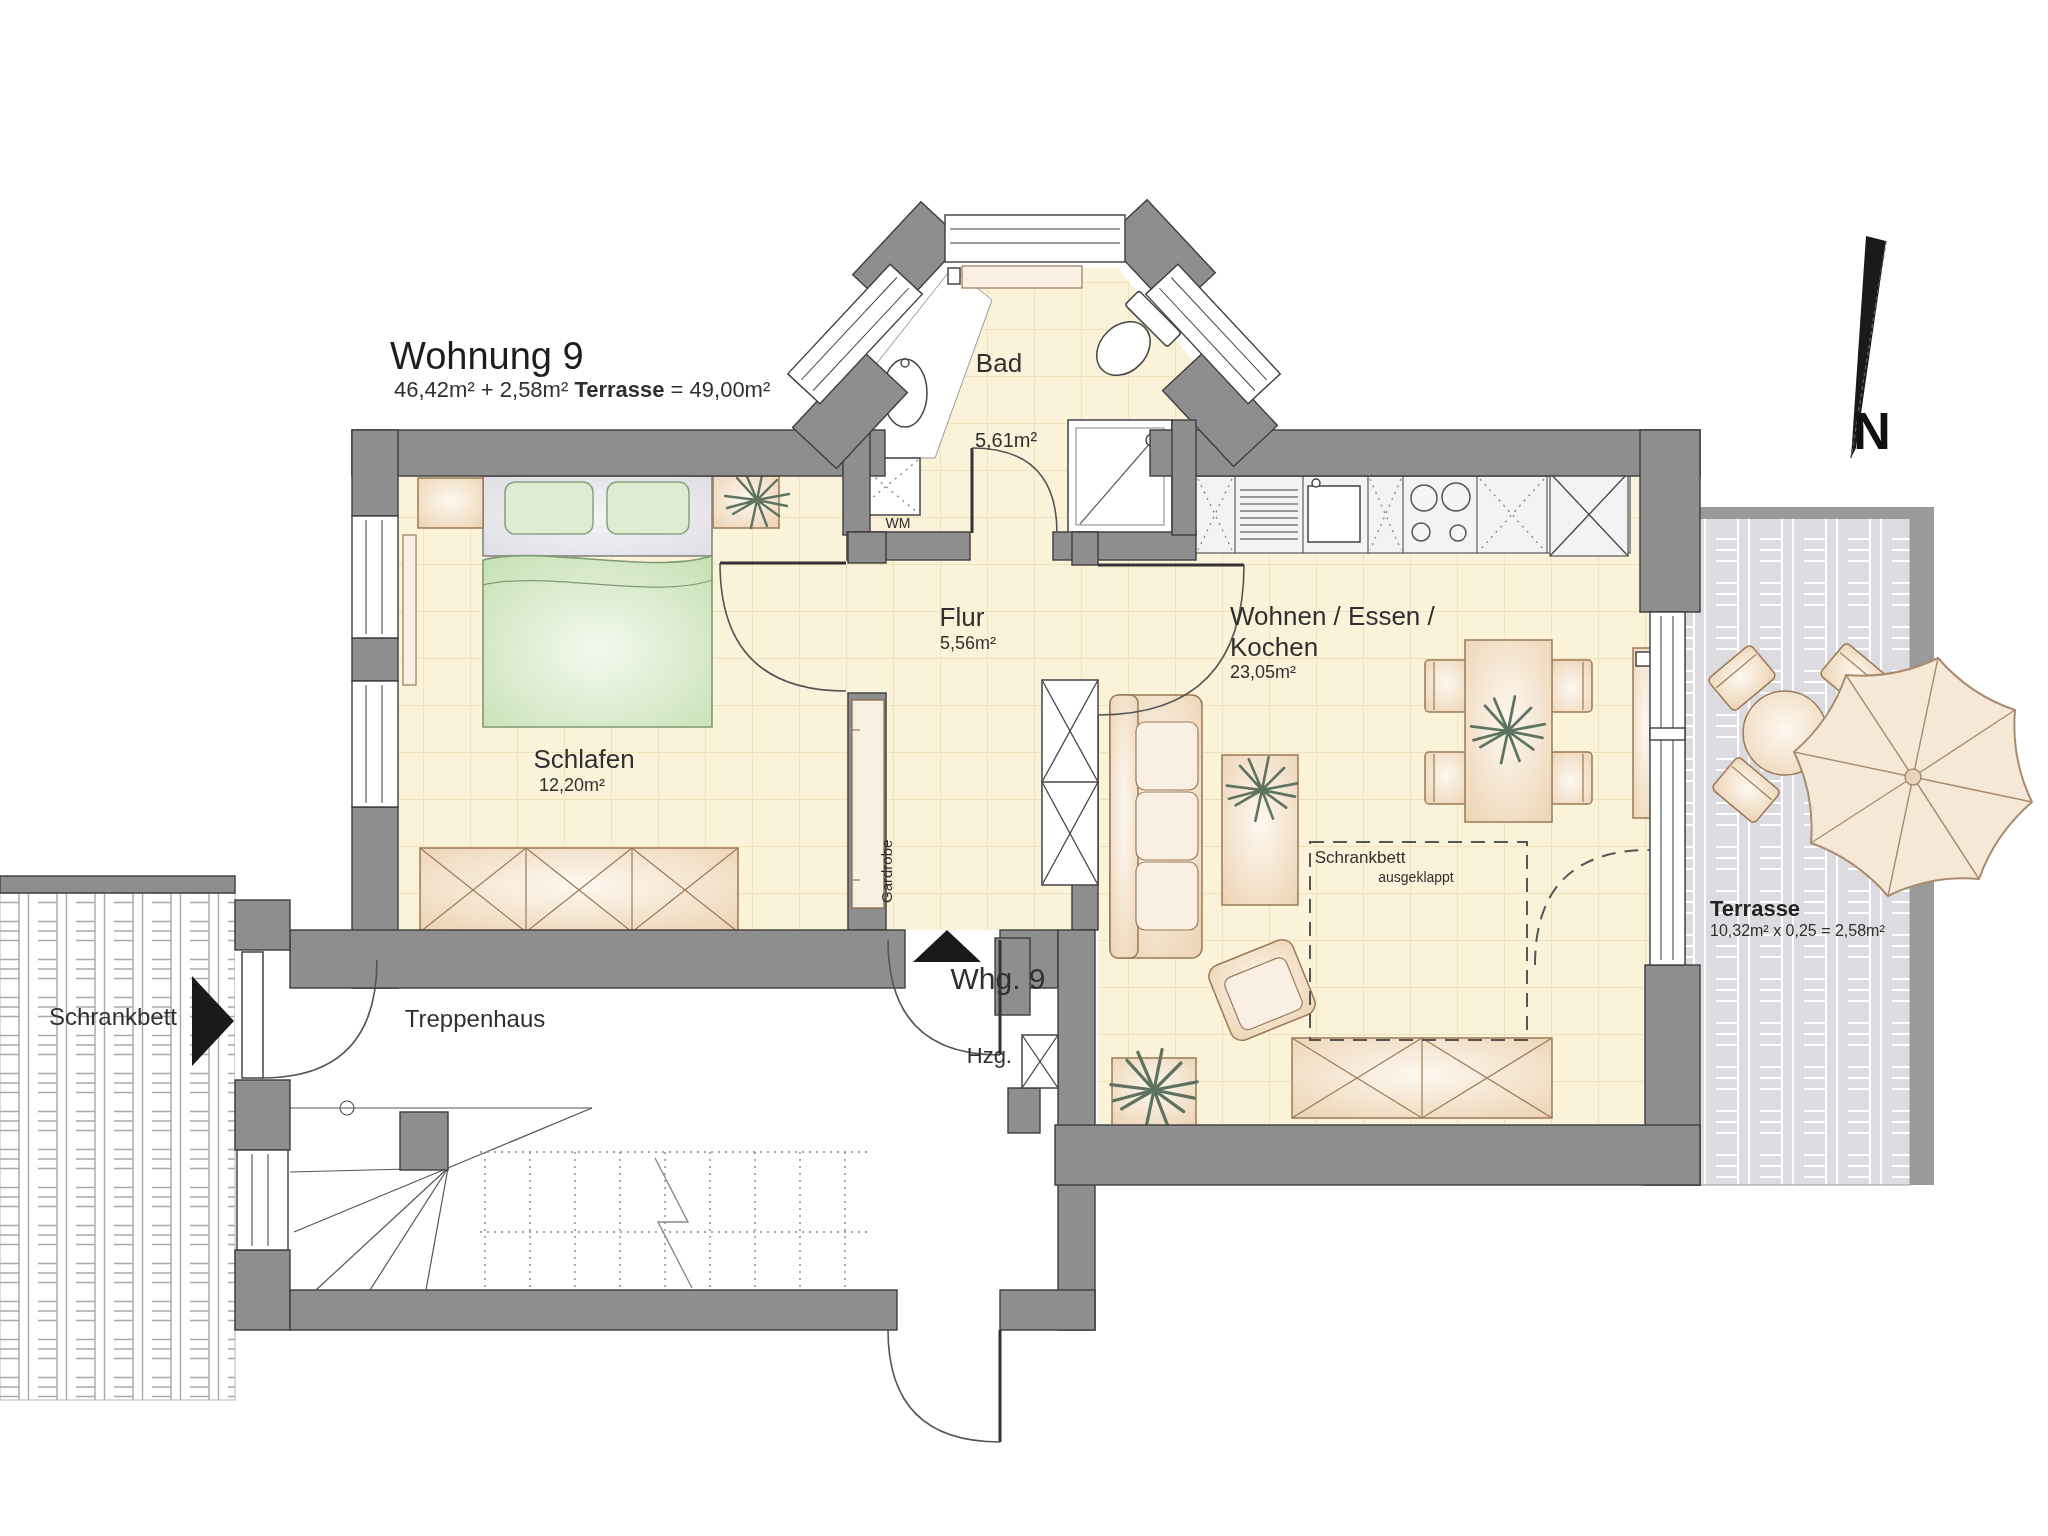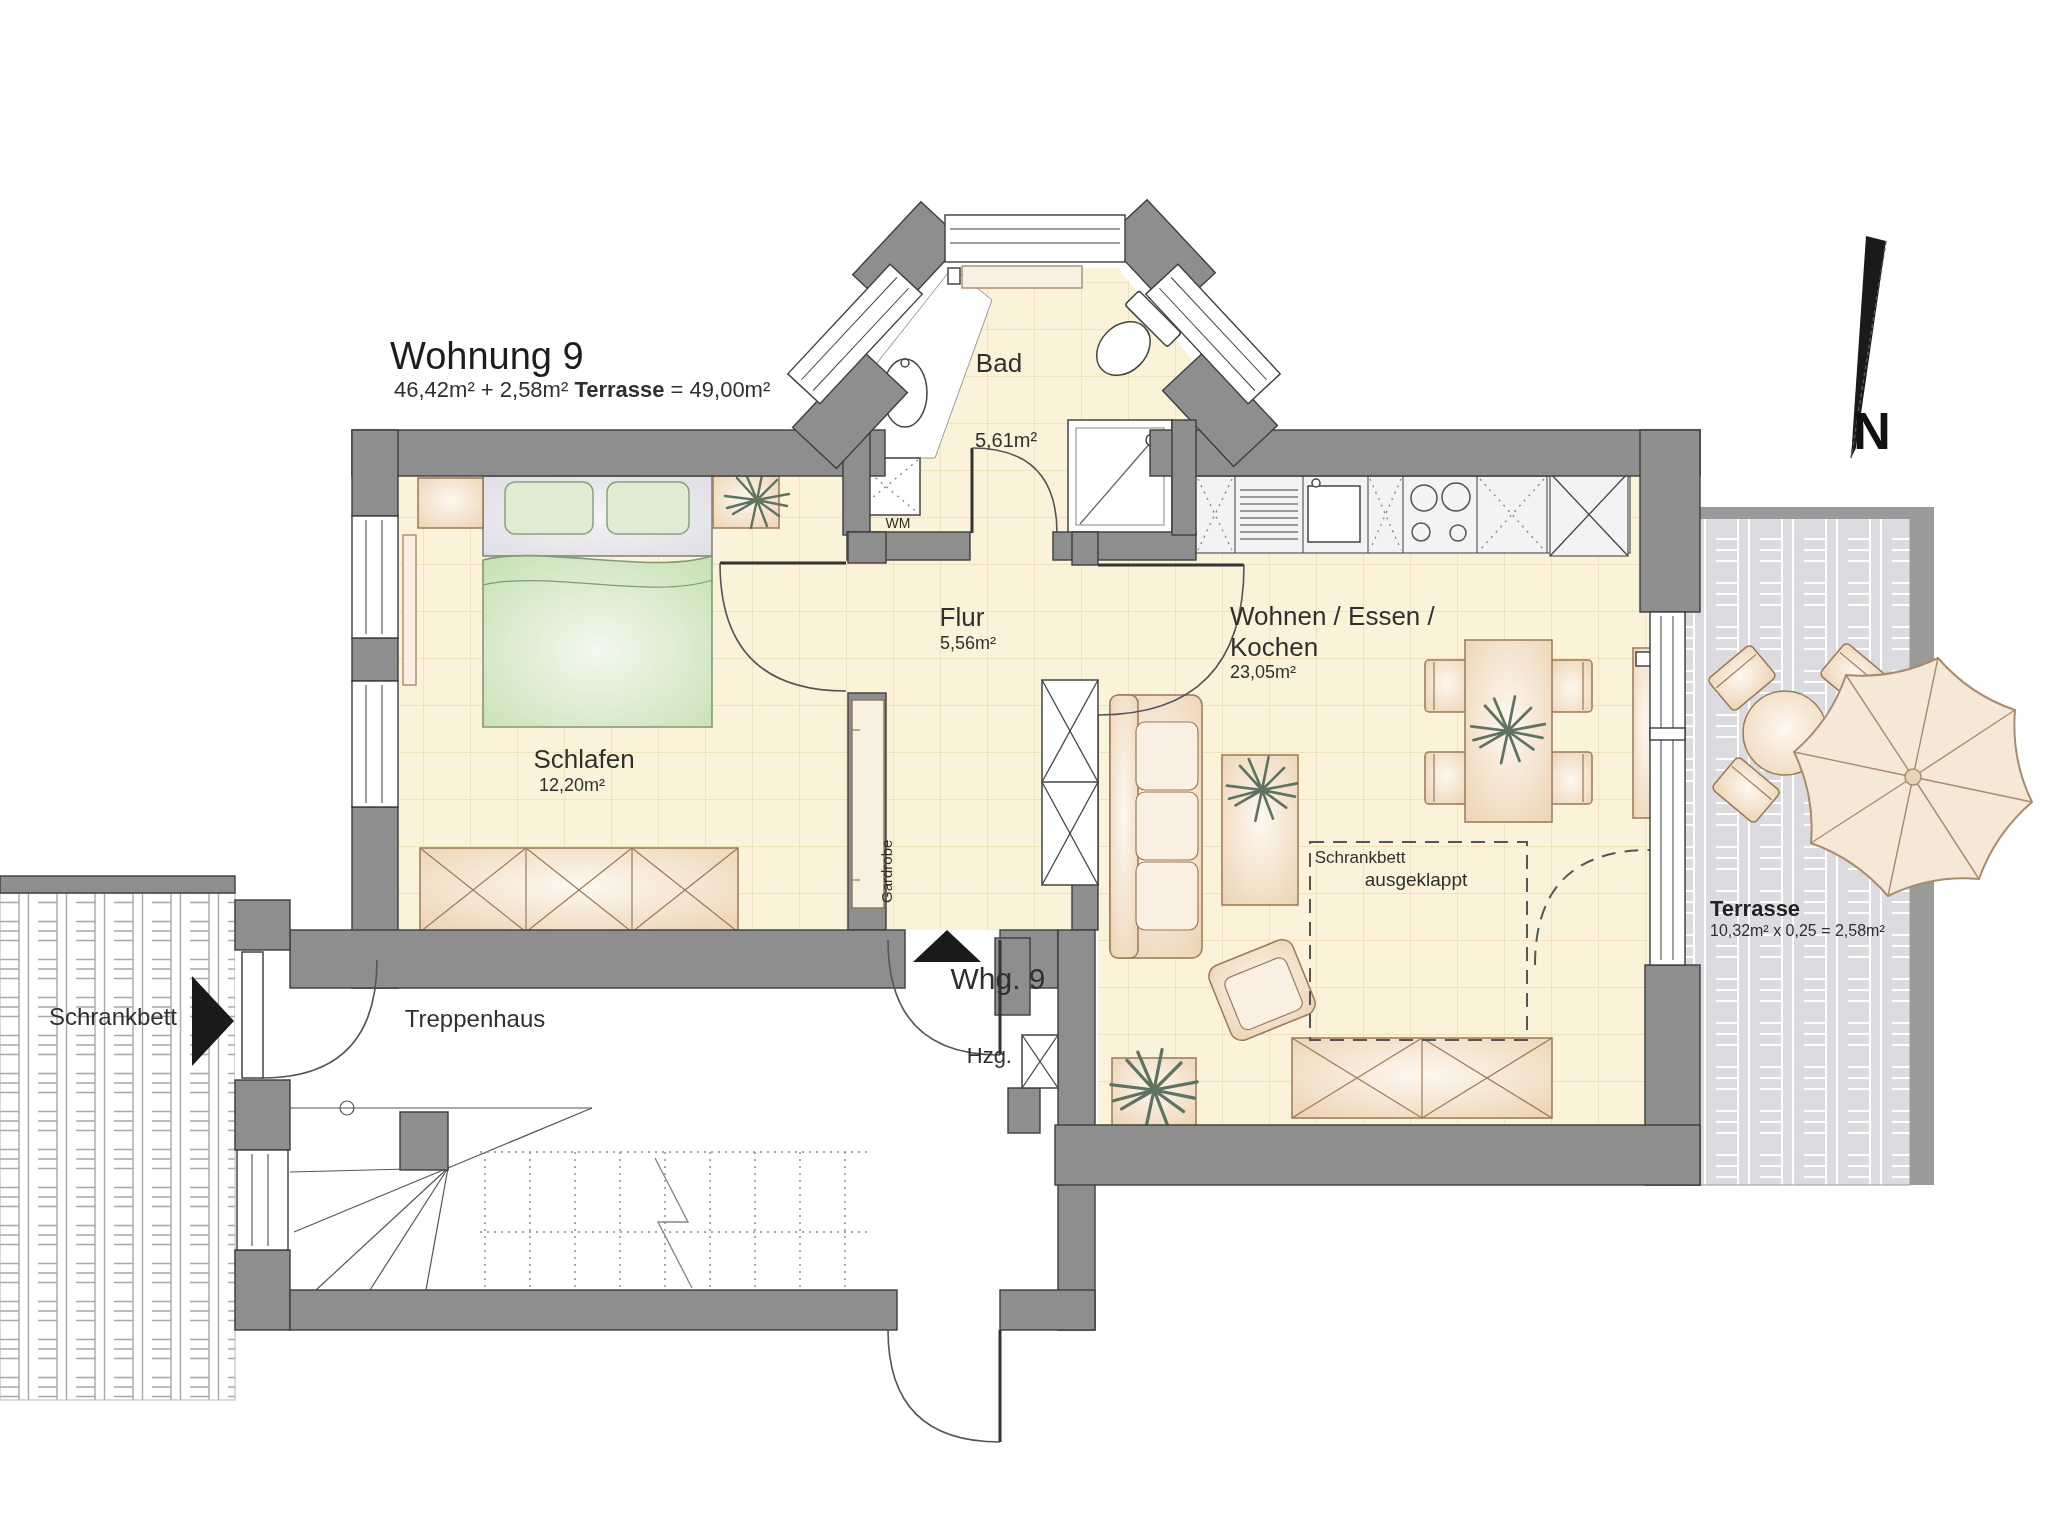--- a/index.html
+++ b/index.html
@@ -396,21 +396,21 @@
 <div class="lbl ctr" style="left:968px;top:634px;font-size:18px;">5,56m²</div>
 
 <div class="lbl ctr" style="left:584px;top:746px;font-size:26px;">Schlafen</div>
 <div class="lbl ctr" style="left:572px;top:776px;font-size:18px;">12,20m²</div>
 
 <div class="lbl" style="left:1230px;top:603px;font-size:26px;">Wohnen / Essen /</div>
 <div class="lbl" style="left:1230px;top:634px;font-size:26px;">Kochen</div>
 <div class="lbl" style="left:1230px;top:663px;font-size:18px;">23,05m²</div>
 
 <div class="lbl ctr" style="left:1360px;top:849px;font-size:17px;">Schrankbett</div>
-<div class="lbl ctr" style="left:1416px;top:870px;font-size:19px;">ausgeklappt</div>
+<div class="lbl ctr" style="left:1416px;top:870px;font-size:14px;">ausgeklappt</div>
 
 <div class="lbl sb" style="left:1710px;top:897px;font-size:22px;color:#222;">Terrasse</div>
 <div class="lbl" style="left:1710px;top:923px;font-size:16px;text-align:center;">10,32m² x 0,25 = 2,58m²</div>
 
 <div class="lbl ctr" style="left:447px;top:1006px;font-size:24px;margin-left:28px;">Treppenhaus</div>
 <div class="lbl ctr" style="left:113px;top:1004px;font-size:24px;">Schrankbett</div>
 <div class="lbl ctr" style="left:950px;top:963px;font-size:30px;margin-left:48px;">Whg. 9</div>
 <div class="lbl" style="left:940px;top:1044px;font-size:22px;width:72px;text-align:right;">Hzg.</div>
 <div class="lbl ctr" style="left:898px;top:516px;font-size:14px;">WM</div>
 <div class="lbl" style="left:879px;top:903px;font-size:15px;transform:rotate(-90deg);transform-origin:0 0;">Gardrobe</div>

